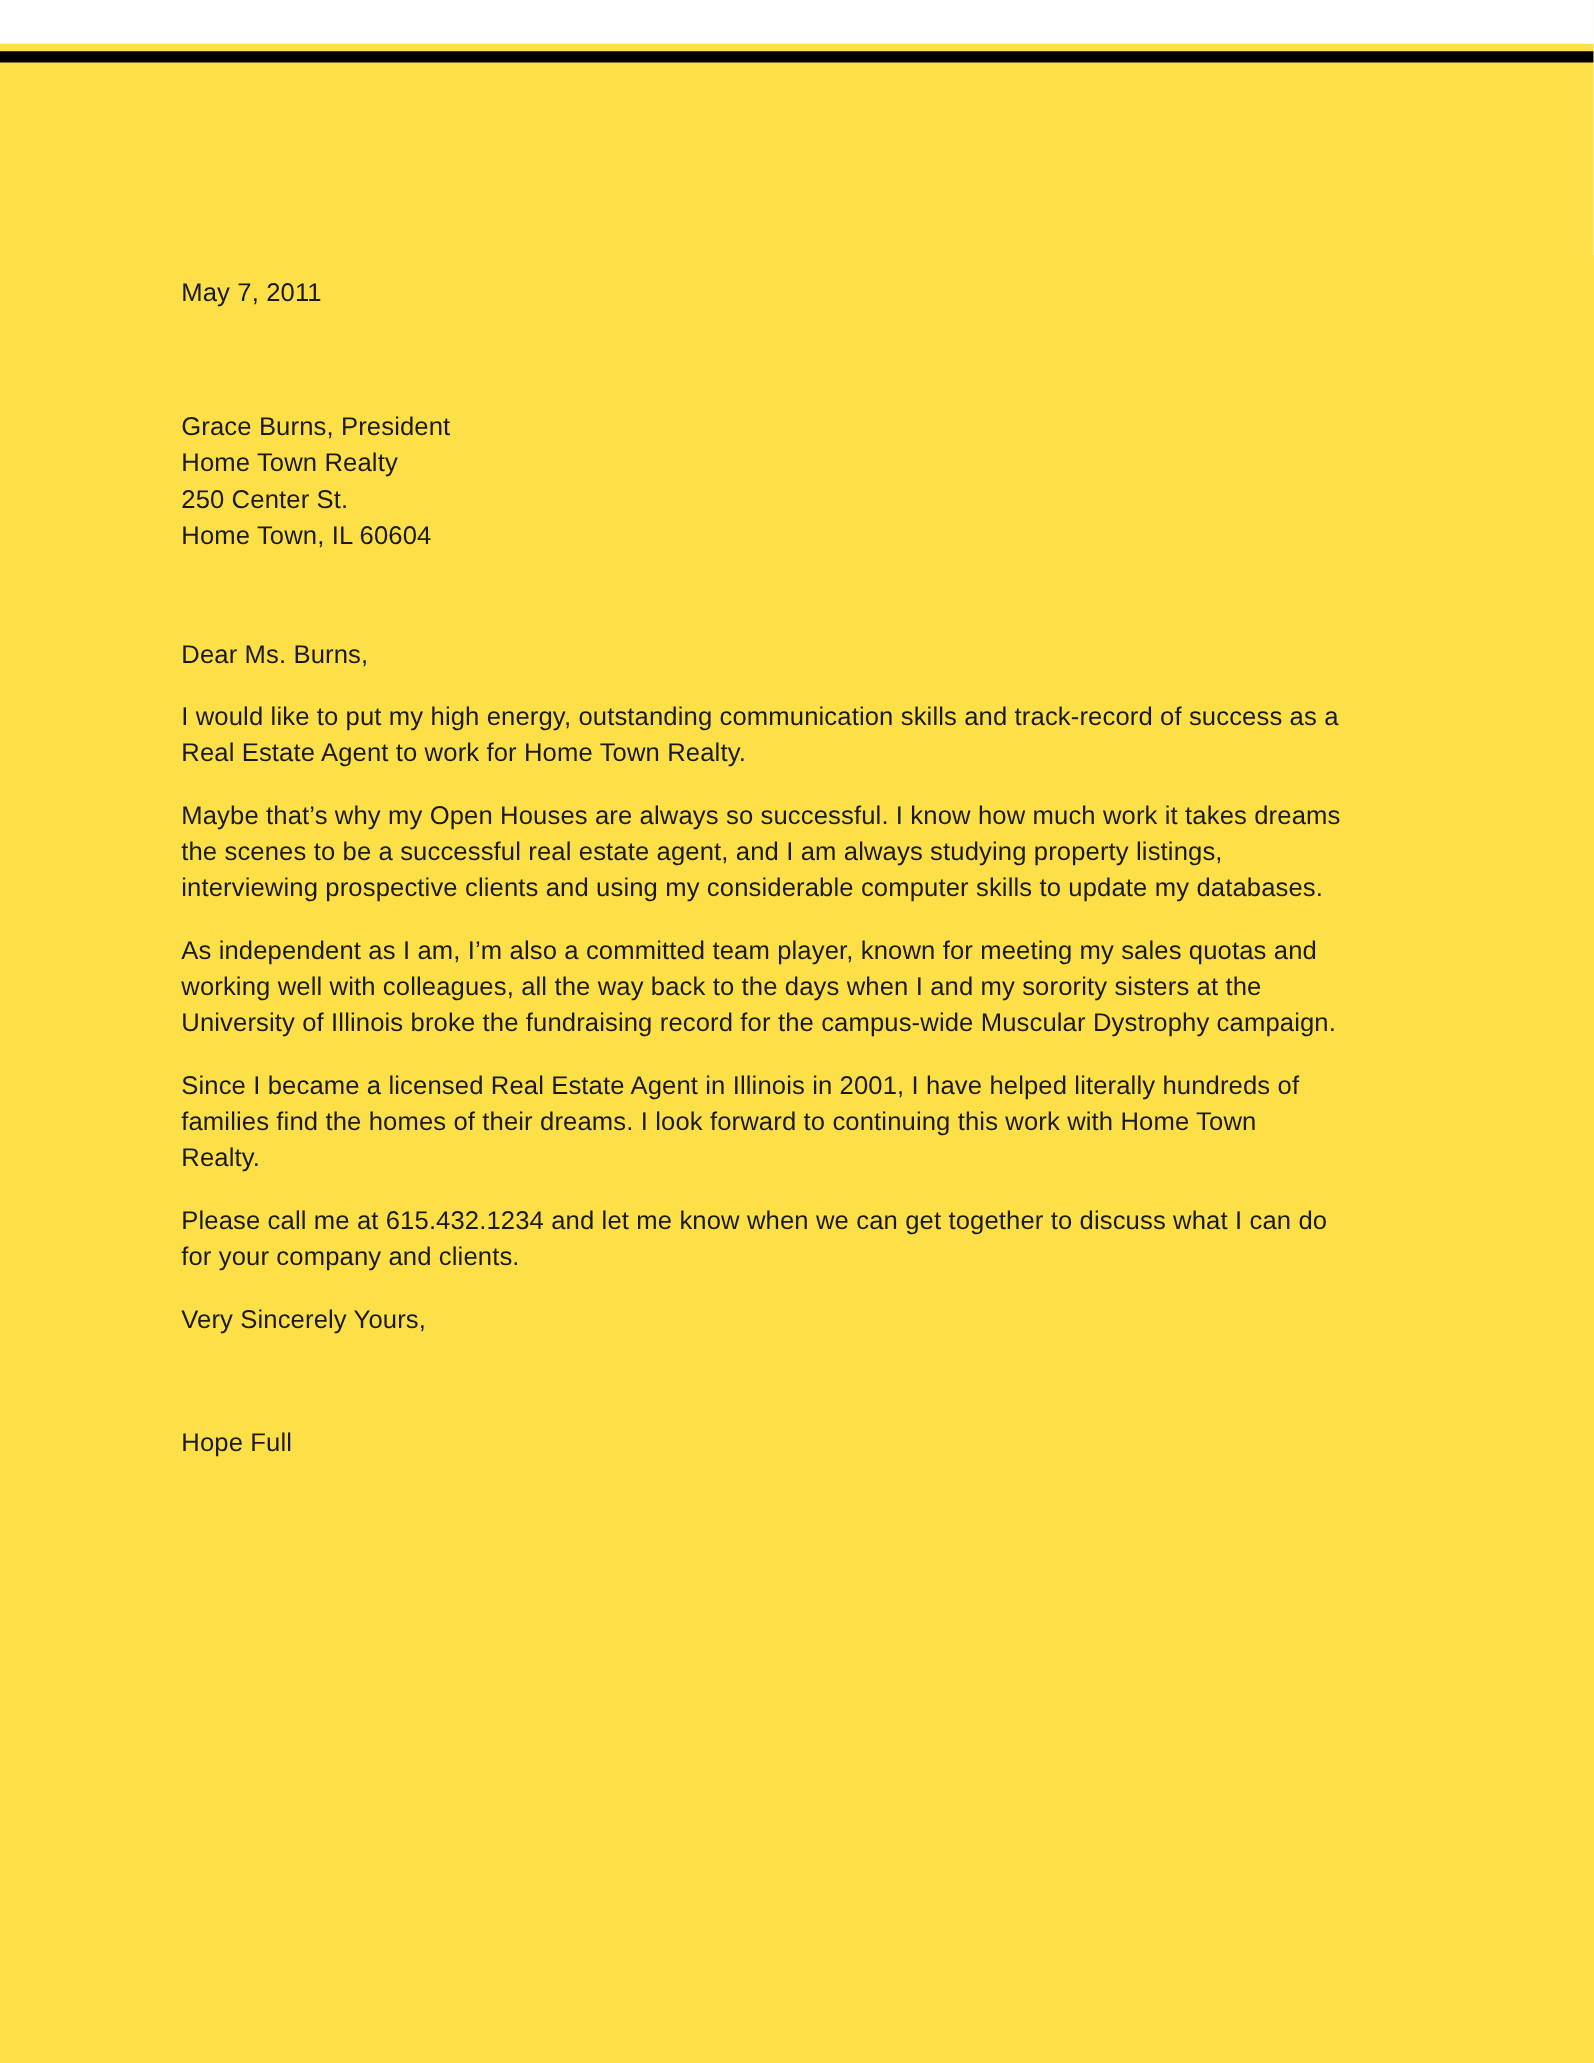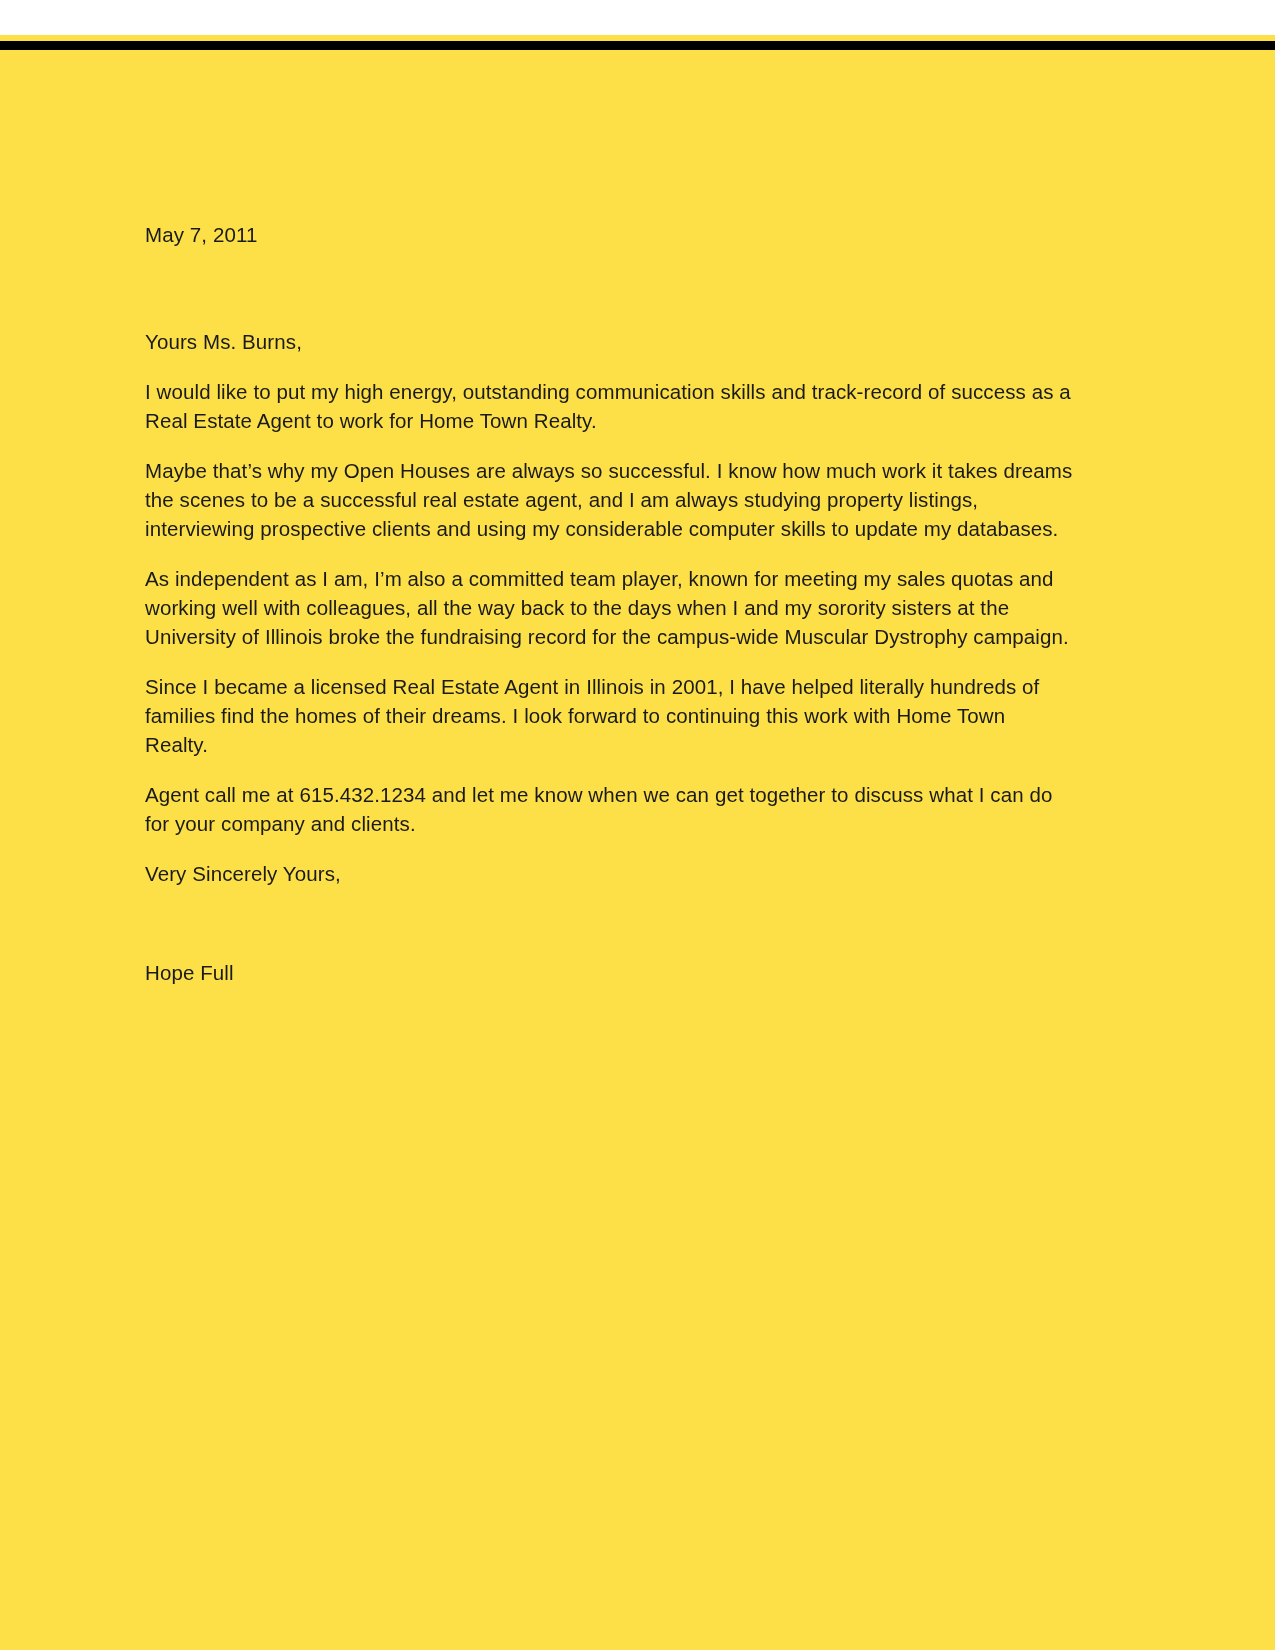--- a/index.html
+++ b/index.html
@@ -59,27 +59,33 @@
 </head>
 <body>
 
 <div class="page">
   <div class="top-bar"></div>
 
   <div class="content">
 
     <div class="date-block">May 7, 2011</div>
 
+    <div class="recipient-block">
+      <div>Grace Burns, President</div>
+      <div>Home Town Realty</div>
+      <div>250 Center St.</div>
+      <div>Home Town, IL 60604</div>
+    </div>
 
-    <div class="salutation">Yours Ms. Burns,</div>
+    <div class="salutation">Dear Ms. Burns,</div>
 
     <p class="para">I would like to put my high energy, outstanding communication skills and track-record of success as a Real Estate Agent to work for Home Town Realty.</p>
     <p class="para">Maybe that’s why my Open Houses are always so successful. I know how much work it takes dreams the scenes to be a successful real estate agent, and I am always studying property listings, interviewing prospective clients and using my considerable computer skills to update my databases.</p>
     <p class="para">As independent as I am, I’m also a committed team player, known for meeting my sales quotas and working well with colleagues, all the way back to the days when I and my sorority sisters at the University of Illinois broke the fundraising record for the campus-wide Muscular Dystrophy campaign.</p>
     <p class="para">Since I became a licensed Real Estate Agent in Illinois in 2001, I have helped literally hundreds of families find the homes of their dreams. I look forward to continuing this work with Home Town Realty.</p>
-    <p class="para">Agent call me at 615.432.1234 and let me know when we can get together to discuss what I can do for your company and clients.</p>
+    <p class="para">Please call me at 615.432.1234 and let me know when we can get together to discuss what I can do for your company and clients.</p>
 
     <div class="closing">Very Sincerely Yours,</div>
 
     <div class="signature">Hope Full</div>
 
   </div>
 </div>
 
 </body></html>

